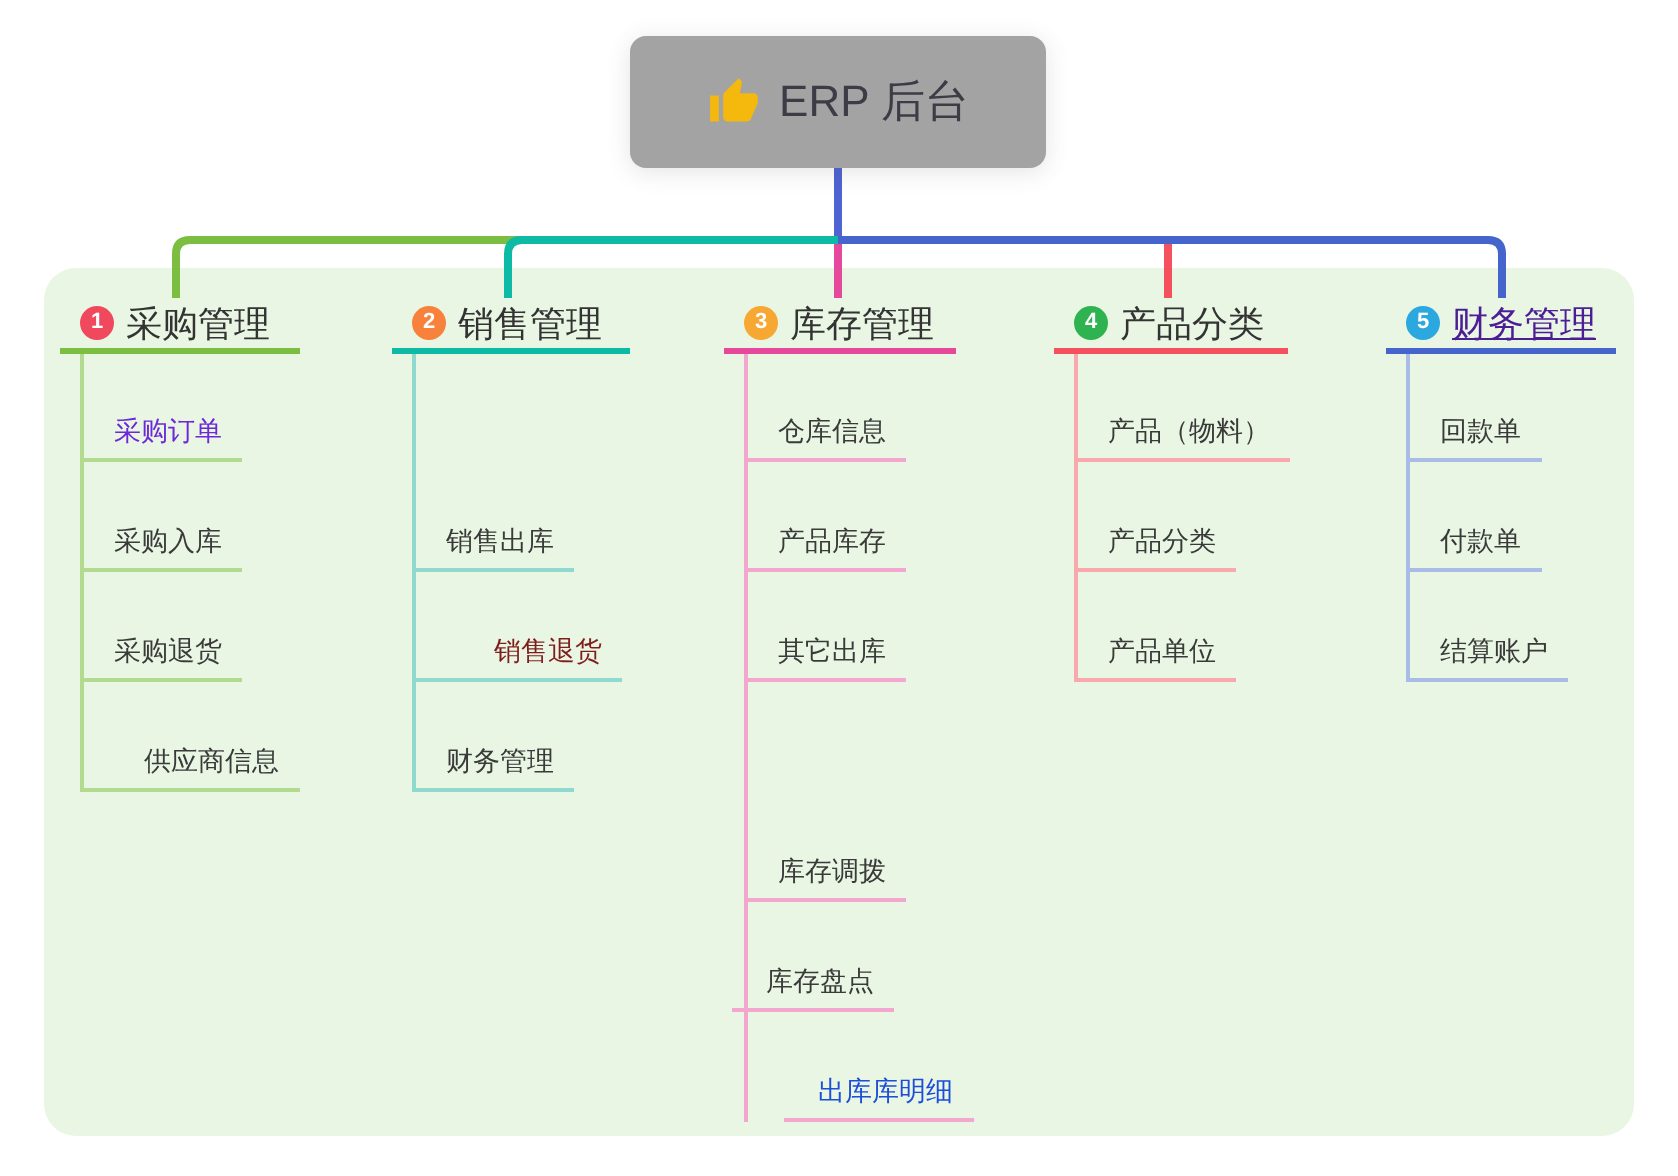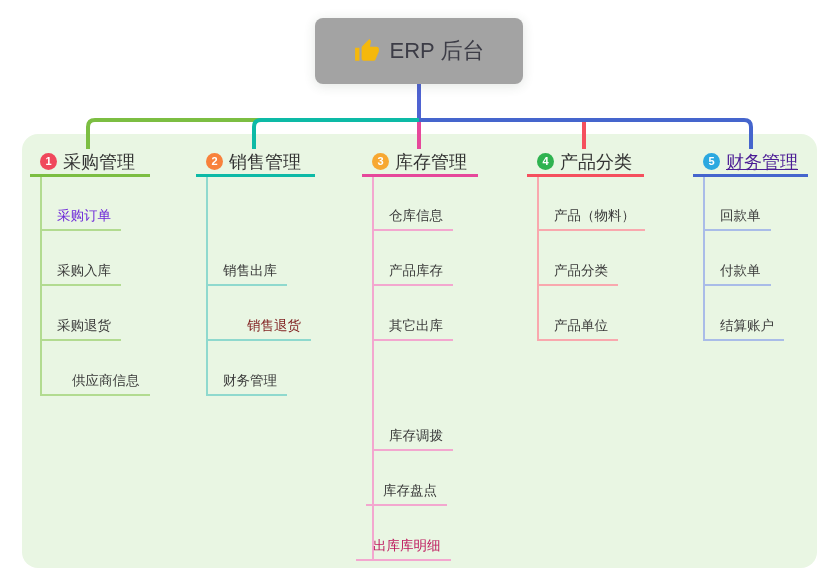--- a/index.html
+++ b/index.html
@@ -80,21 +80,21 @@
     <div class="topic" style="left: 362px; top: 149px; width: 116px; border-bottom-color: rgb(230, 72, 155);">
       <span class="badge" style="background: rgb(247, 168, 50);">3</span>
       <span class="topic-label" style="color: rgb(51, 51, 51);">库存管理</span>
     </div>
     <div class="trunk" style="left: 372px; top: 177px; height: 384px; background: rgb(243, 167, 207);"></div>
     <div class="child" style="left: 372px; top: 206px; border-bottom-color: rgb(243, 167, 207); color: rgb(58, 58, 58);">仓库信息</div>
     <div class="child" style="left: 372px; top: 261px; border-bottom-color: rgb(243, 167, 207); color: rgb(58, 58, 58);">产品库存</div>
     <div class="child" style="left: 372px; top: 316px; border-bottom-color: rgb(243, 167, 207); color: rgb(58, 58, 58);">其它出库</div>
     <div class="child" style="left: 372px; top: 426px; border-bottom-color: rgb(243, 167, 207); color: rgb(58, 58, 58);">库存调拨</div>
     <div class="child" style="left: 366px; top: 481px; border-bottom-color: rgb(243, 167, 207); color: rgb(58, 58, 58);">库存盘点</div>
-    <div class="child" style="left: 356px; top: 536px; border-bottom-color: rgb(243, 167, 207); color: #be185d;">出库库明细</div>
+    <div class="child" style="left: 392px; top: 536px; border-bottom-color: rgb(243, 167, 207); color: #1d4ed8;">出库库明细</div>
     <div class="topic" style="left: 527px; top: 149px; width: 117px; border-bottom-color: rgb(245, 80, 94);">
       <span class="badge" style="background: rgb(47, 179, 80);">4</span>
       <span class="topic-label" style="color: rgb(51, 51, 51);">产品分类</span>
     </div>
     <div class="trunk" style="left: 537px; top: 177px; height: 164px; background: rgb(249, 168, 174);"></div>
     <div class="child" style="left: 537px; top: 261px; border-bottom-color: rgb(249, 168, 174); color: rgb(58, 58, 58);">产品分类</div>
     <div class="child" style="left: 537px; top: 206px; border-bottom-color: rgb(249, 168, 174); color: rgb(58, 58, 58);">产品（物料）</div>
     <div class="child" style="left: 537px; top: 316px; border-bottom-color: rgb(249, 168, 174); color: rgb(58, 58, 58);">产品单位</div>
     <div class="topic" style="left: 693px; top: 149px; width: 115px; border-bottom-color: rgb(69, 101, 205);">
       <span class="badge" style="background: rgb(43, 168, 224);">5</span>

